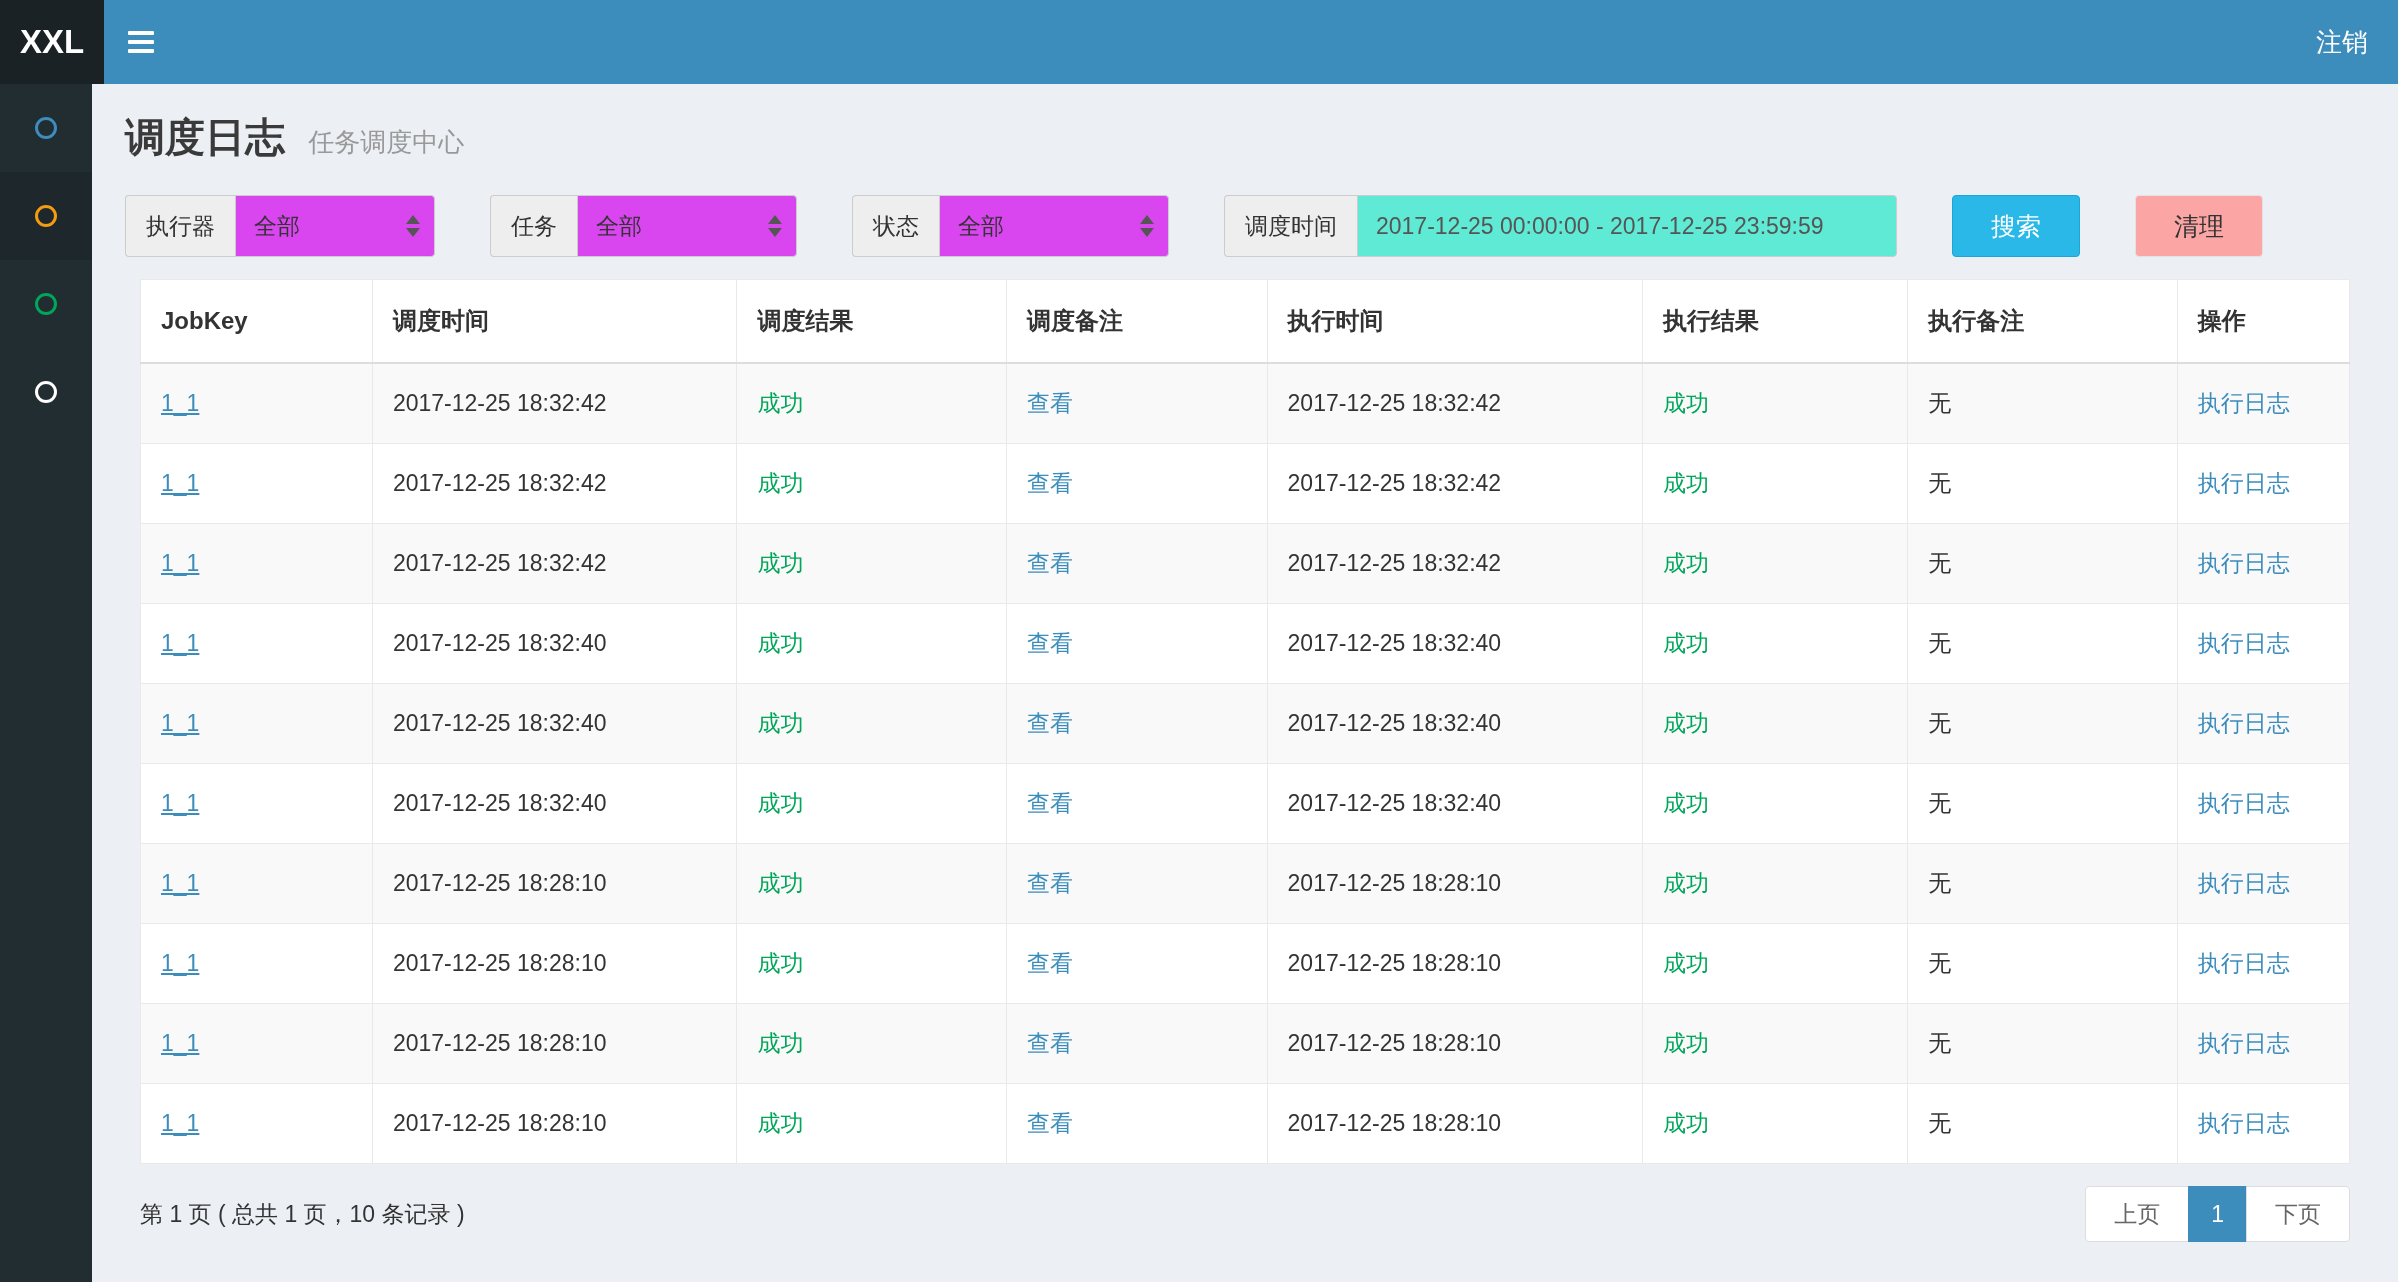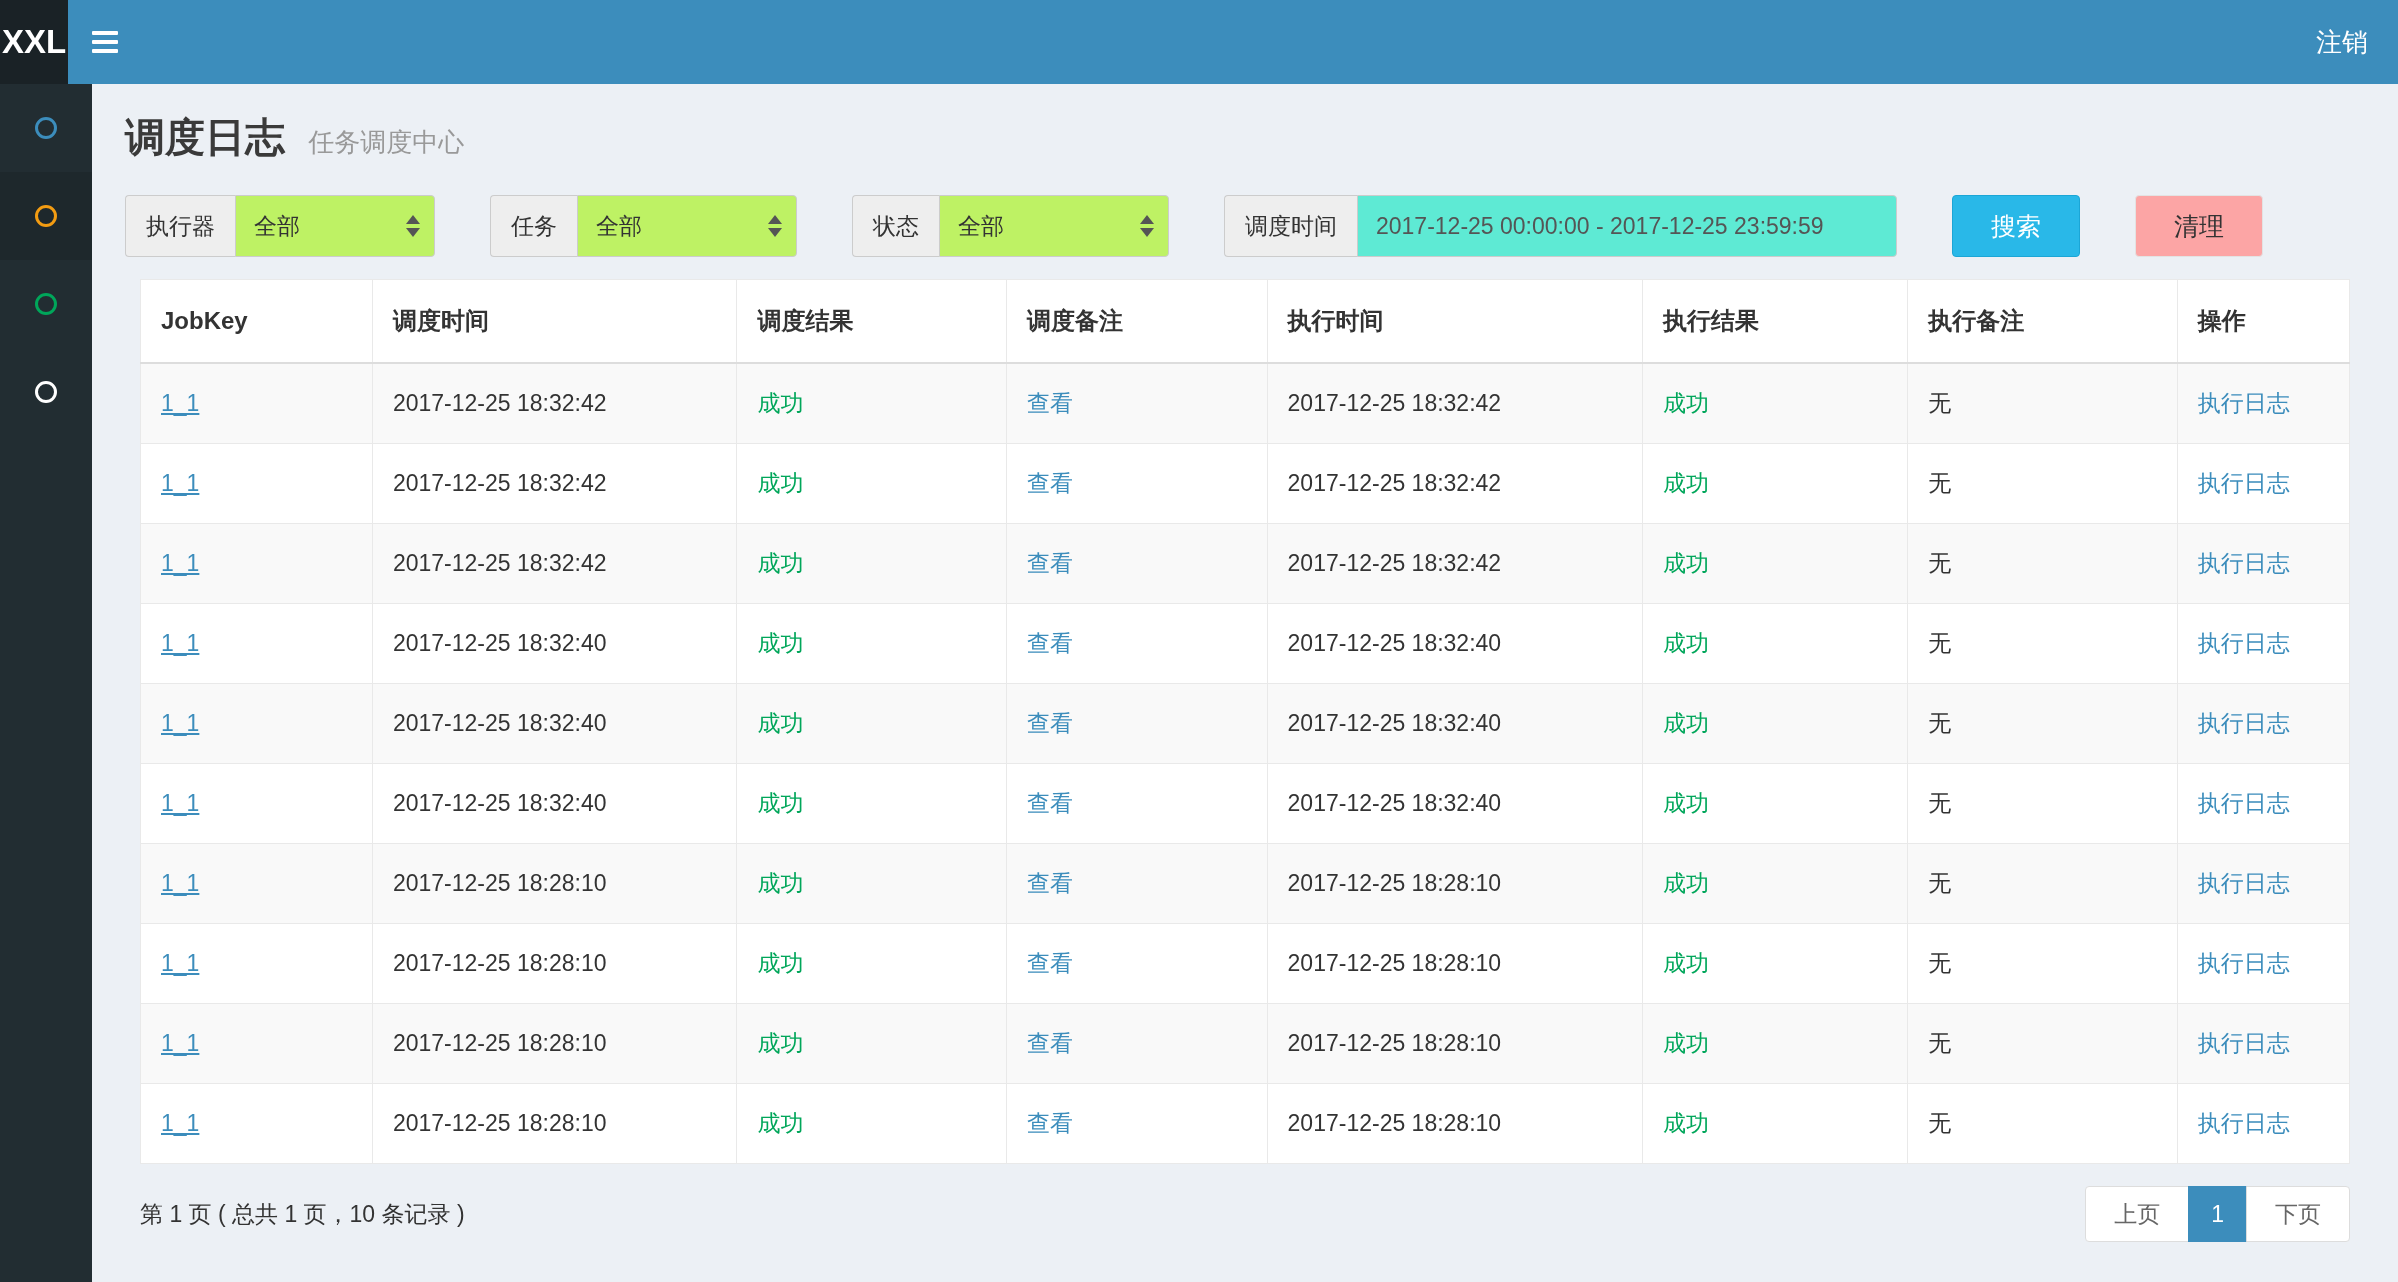--- a/index.html
+++ b/index.html
@@ -15,21 +15,21 @@
   
   .navbar {
     height: 84px;
     background: var(--navbar, #3c8dbc);
     display: flex;
     align-items: stretch;
     position: relative;
     z-index: 5;
   }
   .logo {
-    width: 68px;
+    width: 104px;
     background: #1a2226;
     color: #fff;
     font-size: 33px;
     font-weight: bold;
     display: flex;
     align-items: center;
     justify-content: center;
     cursor: pointer;
   }
   .hamburger {
@@ -103,21 +103,21 @@
     border: 1px solid #ccc;
     border-right: none;
     border-radius: 4px 0 0 4px;
     display: flex;
     align-items: center;
     padding: 0 20px;
     font-size: 23px;
     white-space: nowrap;
   }
   .fselect {
-    background: #bef264;
+    background: #d946ef;
     border: 1px solid #ccc;
     border-radius: 0 4px 4px 0;
     display: flex;
     align-items: center;
     justify-content: space-between;
     gap: 16px;
     padding: 0 14px 0 18px;
     font-size: 23px;
     cursor: pointer;
   }

